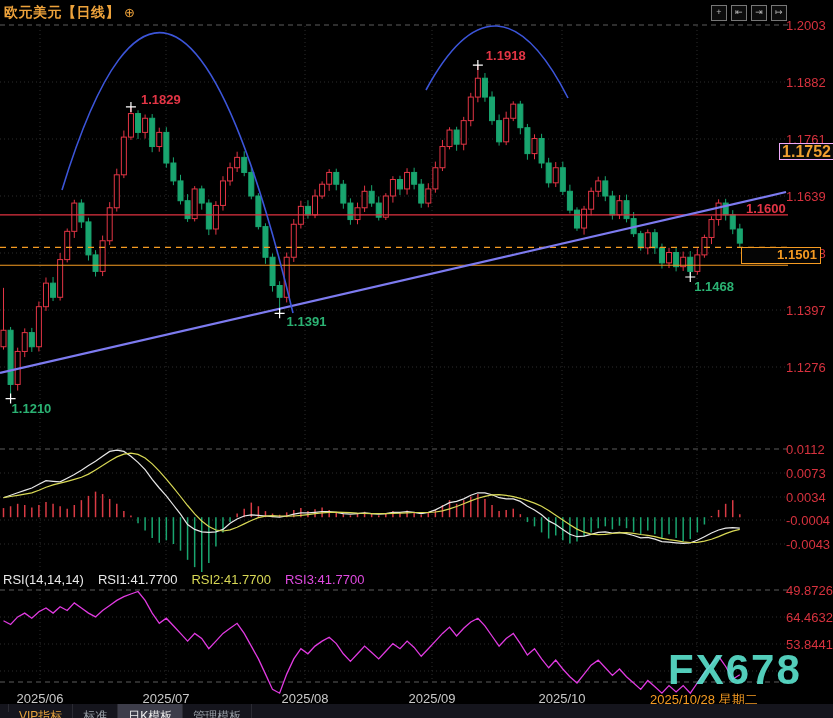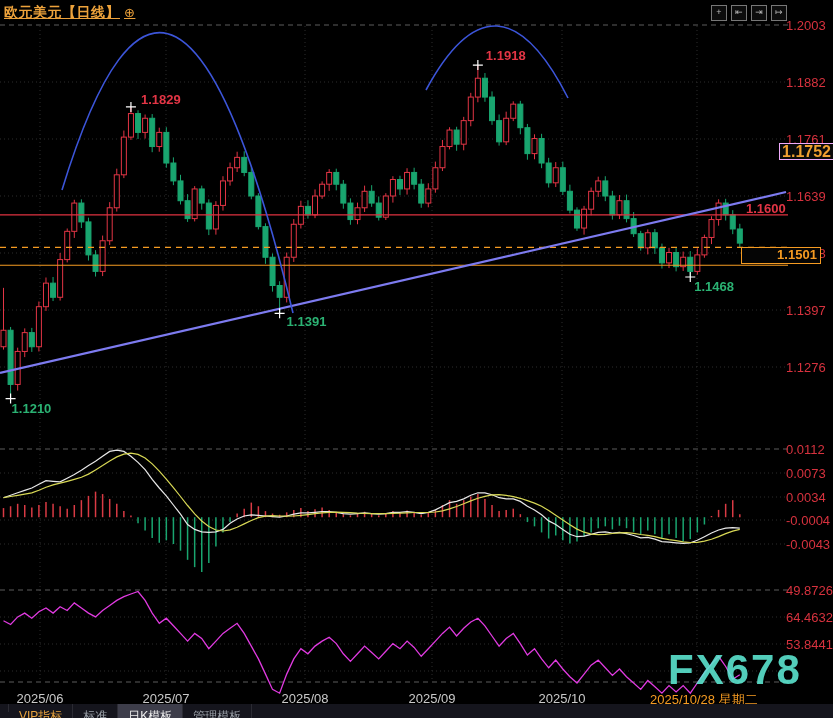--- a/index.html
+++ b/index.html
@@ -2,21 +2,21 @@
 <html><head>
 <meta charset="utf-8">
 <style>
   html,body{margin:0;padding:0;background:#000;}
   .screen{
     position:relative;width:833px;height:718px;background:#000;overflow:hidden;
     font-family:"Liberation Sans","DejaVu Sans",sans-serif;
     -webkit-font-smoothing:antialiased;
   }
   .abs{position:absolute;}
-  .hdr-title{left:4px;top:4px;font-size:14px;font-weight:bold;color:#eda23b;letter-spacing:0.5px;text-decoration:underline;}
+  .hdr-title{left:4px;top:4px;font-size:14px;font-weight:bold;color:#eda23b;letter-spacing:0.5px;}
   .hdr-plus{color:#eda23b;font-weight:normal;font-size:13px;margin-left:4px;}
   .toolbar{right:46px;top:5px;display:flex;gap:4px;}
   .tool{width:14px;height:14px;border:1px solid #777;color:#bbb;font-size:9px;line-height:13px;
         text-align:center;background:#0c0c0c;cursor:pointer;}
   .tickcol div{position:absolute;left:786px;width:46px;font-size:13px;color:#d7323e;}
   .cur-box{left:779px;top:143px;width:53px;height:15px;border:1px solid #f0abfc;background:#0b0b0b;
            color:#f0a030;font-size:16px;font-weight:bold;text-align:center;line-height:15px;}
   .res-label{left:746px;top:201px;color:#e23545;font-size:13px;font-weight:bold;}
   .sup-box{left:741px;top:247px;width:46px;height:15px;border:1px solid #f59b22;background:#050505;
            color:#f59b22;font-size:13px;font-weight:bold;text-align:center;line-height:14px;padding-left:32px;}
@@ -424,20 +424,26 @@
   <div class="abs sup-box">1.1501</div>
 
   <div class="abs tickcol" id="macd-ticks">
       <div style="top: 442px;">0.0112</div>
       <div style="top: 466px;">0.0073</div>
       <div style="top: 490px;">0.0034</div>
       <div style="top: 513px;">-0.0004</div>
       <div style="top: 537px;">-0.0043</div>
     </div>
 
+  <div class="abs ind-row" style="top:572px;">
+    <span class="w">RSI(14,14,14)</span>
+    <span class="w">RSI1:41.7700</span>
+    <span class="y">RSI2:41.7700</span>
+    <span class="m">RSI3:41.7700</span>
+  </div>
   <div class="abs tickcol" id="rsi-ticks">
       <div style="top: 583px;">49.8726</div>
       <div style="top: 610px;">64.4632</div>
       <div style="top: 637px;">53.8441</div>
       <div style="top: 664px; margin-top: 42px;">43.2250</div>
     </div>
 
   <div class="abs watermark">FX678</div>
 
   <div class="months" id="month-labels">

